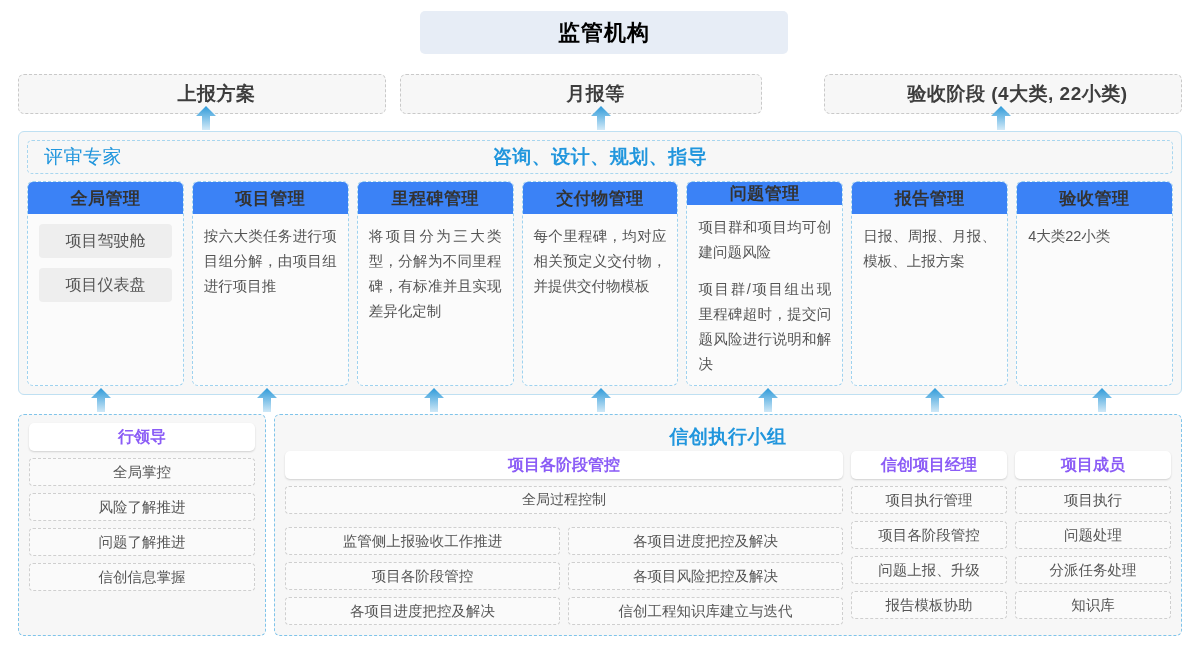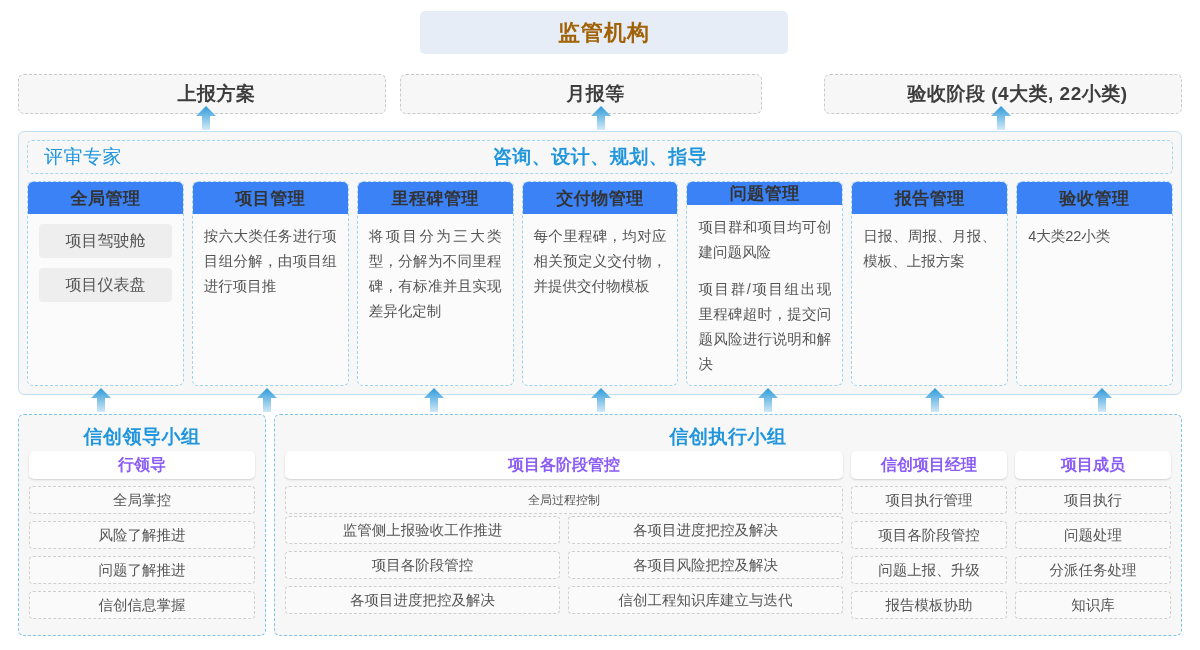--- a/index.html
+++ b/index.html
@@ -39,21 +39,21 @@
     top: 11px;
     width: 368px;
     height: 43px;
     background: #e7edf6;
     border-radius: 5px;
     display: flex;
     align-items: center;
     justify-content: center;
   }
   .top-header-title {
-    color: #a16207;
+    color: #000000;
     font-size: 22px;
     font-weight: bold;
     letter-spacing: 1px;
   }
 
   
   .report-row {
     position: absolute;
     left: 18px;
     top: 74px;
@@ -245,23 +245,23 @@
 
   .pm-group { flex: 1; display: flex; flex-direction: column; }
   .pm-wide {
     border: 1px dashed #cfcfcf;
     border-radius: 4px;
     background: #fafafa;
     height: 28px;
     display: flex;
     align-items: center;
     justify-content: center;
-    font-size: 12px;
+    font-size: 14px;
     color: #555555;
-    margin-bottom: 2px;
+    margin-bottom: 13px;
     box-sizing: border-box;
   }
   .pm-two {
     display: flex;
     gap: 8px;
     margin-bottom: 7px;
   }
   .pm-two:last-child { margin-bottom: 0; }
   .pm-two .role-item { flex: 1; margin-bottom: 0; }
 
@@ -458,21 +458,20 @@
             <stop offset="1" stop-color="#cfe8f7"></stop>
           </linearGradient>
         </defs>
         <path d="M10 0 L20 10 L14 10 L14 24 L6 24 L6 10 L0 10 Z" fill="url(#bg7)"></path>
       </svg>
   </div>
 
   <div class="teams-row">
 
     <div class="team team-lead">
-      <div class="team-title">信创领导小组</div>
       <div class="role-col" style="flex:1;">
         <div class="role-head">行领导</div>
         <div class="role-item">全局掌控</div>
         <div class="role-item">风险了解推进</div>
         <div class="role-item">问题了解推进</div>
         <div class="role-item">信创信息掌握</div>
       </div>
     </div>
 
     <div class="team team-exec">

